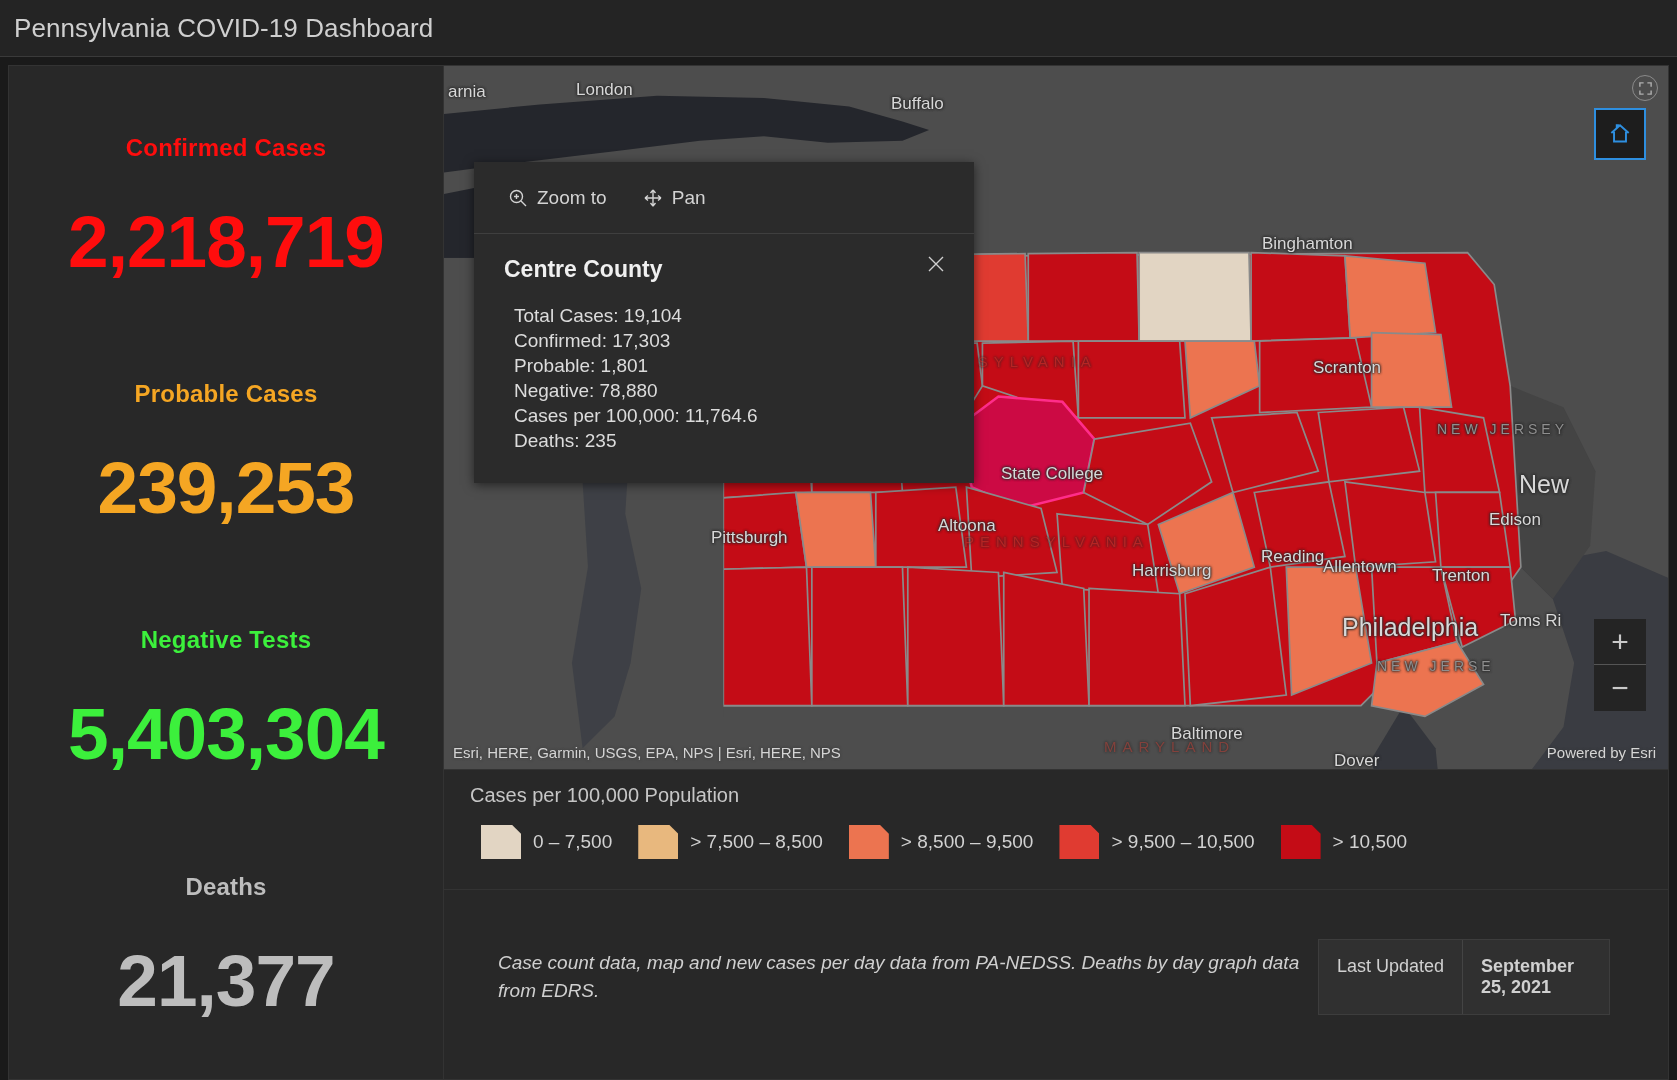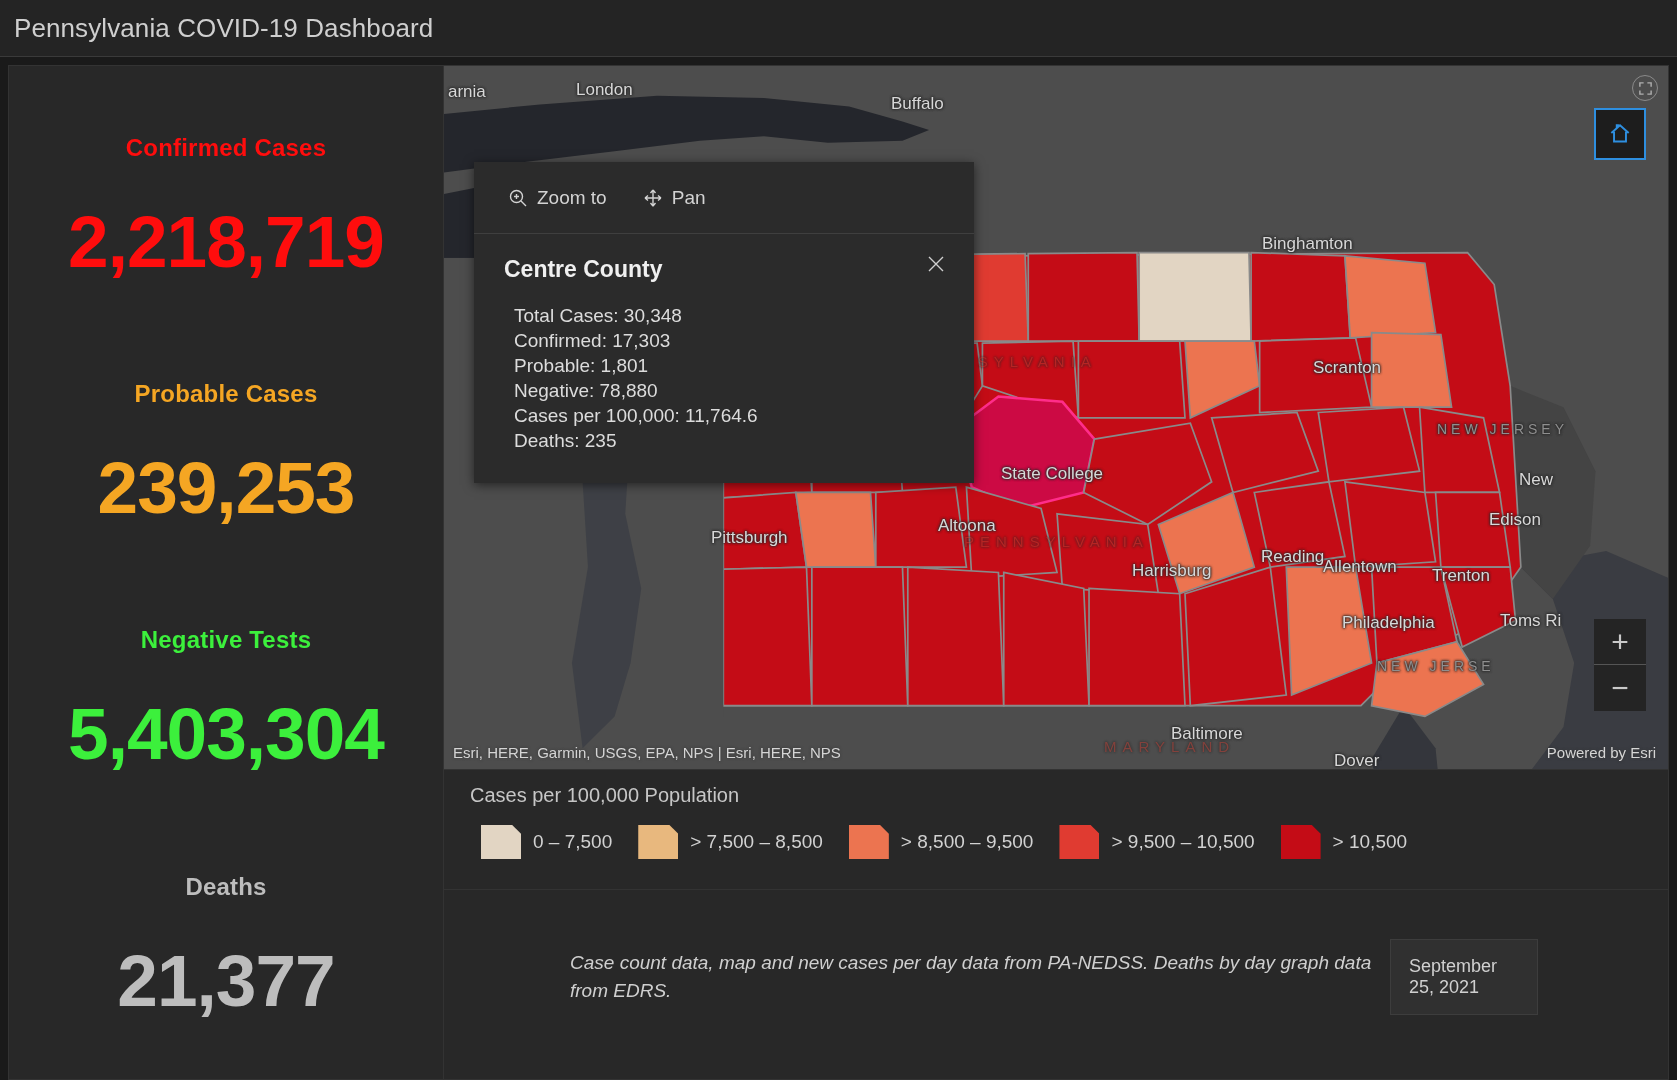--- a/index.html
+++ b/index.html
@@ -39,21 +39,21 @@
     overflow:hidden; border:1px solid #333; border-left:none;
   }
   #map-canvas{ position:absolute; inset:0; }
   .map-label{
     position:absolute; color:#d8d8d8; font-size:17px;
     text-shadow:0 0 3px #2a2a2a,0 0 3px #2a2a2a,0 0 2px #2a2a2a;
     white-space:nowrap; pointer-events:none;
   }
   .map-label.state{ color:#8f8f8f; font-size:14px; letter-spacing:4px; }
   .map-label.state-big{ color:#b0392f; opacity:.55; font-size:15px; letter-spacing:6px; }
-  .map-label.big{ font-size:17px; }
+  .map-label.big{ font-size:25px; }
 
   
   #fullscreen-icon{
     position:absolute; top:9px; right:10px; width:26px; height:26px;
     border:1px solid #9a9a9a; border-radius:50%; opacity:.8;
     display:flex; align-items:center; justify-content:center;
   }
   #home-button{
     position:absolute; top:42px; right:22px; width:52px; height:52px;
     background:#1d1d1d; border:2px solid #2e8fe0;
@@ -118,21 +118,21 @@
   }
   #footer-note{
     font-size:19px; font-style:italic; color:#cfcfcf; line-height:1.45; max-width:820px;
   }
   #last-updated{ display:flex; border:1px solid #3d3d3d; }
   .lu-cell{
     padding:16px 18px; font-size:18px; color:#d0d0d0;
     background:#303030; text-align:left;
   }
   #lu-label{ border-right:1px solid #444; white-space:nowrap; }
-  #lu-date{ width:146px; }
+  #lu-date{ width:146px;font-weight:bold; }
 </style>
 </head>
 <body>
 
 <div id="app-header">
   <div id="app-title">Pennsylvania COVID-19 Dashboard</div>
 </div>
 
 <div id="dashboard-body">
 
@@ -297,21 +297,21 @@
             <span>Pan</span>
           </div>
         </div>
         <div id="popup-content">
           <div id="popup-close">
             <svg width="24" height="24" viewBox="0 0 24 24" stroke="#cfcfcf" stroke-width="1.4" fill="none">
               <path d="M5 5 L19 19 M19 5 L5 19"></path>
             </svg>
           </div>
           <div id="popup-title">Centre County</div>
-          <div class="popup-row">Total Cases: 30,348</div>
+          <div class="popup-row">Total Cases: 19,104</div>
           <div class="popup-row">Confirmed: 17,303</div>
           <div class="popup-row">Probable: 1,801</div>
           <div class="popup-row">Negative: 78,880</div>
           <div class="popup-row">Cases per 100,000: 11,764.6</div>
           <div class="popup-row">Deaths: 235</div>
         </div>
       </div>
 
     </div>
 
@@ -337,18 +337,19 @@
         <div class="legend-item">
           <div class="legend-swatch" style="background:#c40c16"></div>
           <div class="legend-text">&gt; 10,500</div>
         </div>
       </div>
     </div>
 
     <div id="footer-panel">
       <div id="footer-note">Case count data, map and new cases per day data from PA-NEDSS.  Deaths by day graph data from EDRS.</div>
       <div id="last-updated">
+        <div class="lu-cell" id="lu-label">Last Updated</div>
         <div class="lu-cell" id="lu-date">September 25, 2021</div>
       </div>
     </div>
 
   </div>
 </div>
 
 </body></html>

